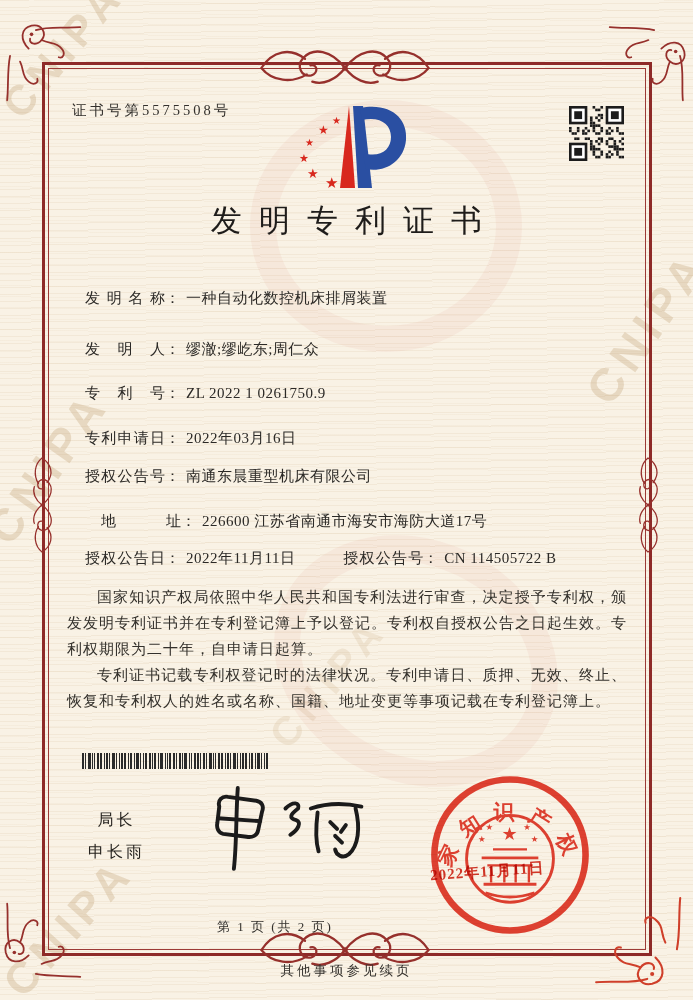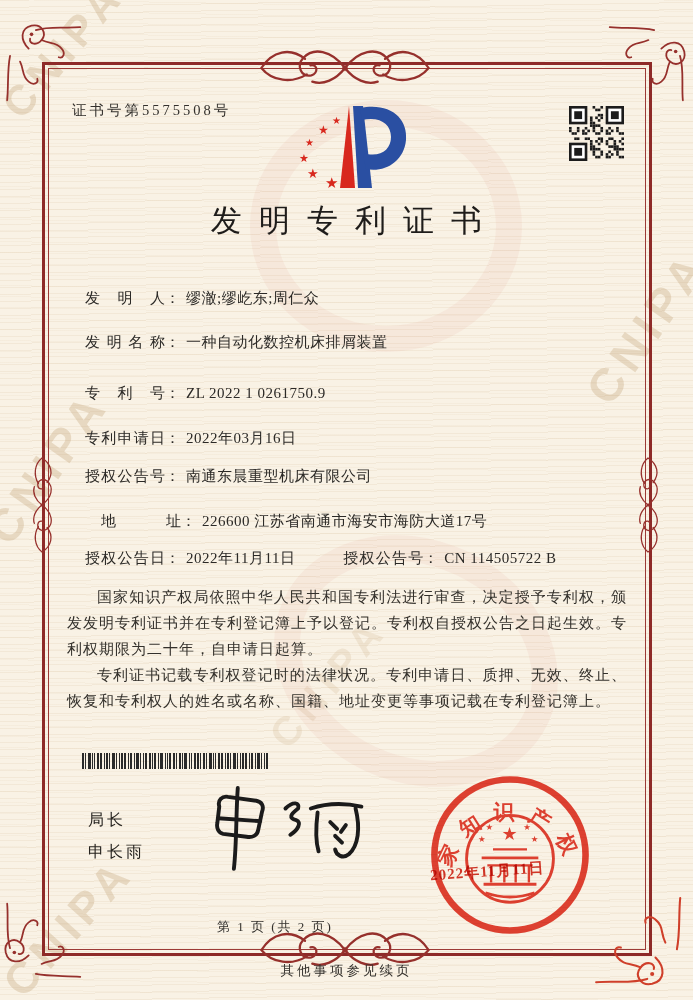--- a/index.html
+++ b/index.html
@@ -28,21 +28,21 @@
   .frow{font-size:15px;line-height:24px;white-space:nowrap;}
   .flabel{display:inline-block;width:80px;text-align:justify;text-align-last:justify;vertical-align:top;}
   .fcolon{display:inline-block;margin-right:6px;}
   .fvalue{letter-spacing:0.5px;}
   .frow.r1{margin-bottom:27px;} .frow.r2{margin-bottom:20px;} .frow.r3{margin-bottom:21px;}
   .frow.r4{margin-bottom:14px;} .frow.r5{margin-bottom:21px;} .frow.r6{margin-bottom:13px;margin-left:16px;}
   .pair2{margin-left:44px;}
   .paras{position:absolute;left:67px;top:584px;width:560px;z-index:4;color:#33302b;}
   .paras p{margin:0;font-size:15px;line-height:26px;text-indent:2em;text-align:justify;letter-spacing:1px;}
   .barcode{position:absolute;left:80px;top:753px;z-index:4;}
-  .signer{position:absolute;left:88px;top:804px;z-index:4;color:#26231f;}
+  .signer{position:absolute;left:88px;top:804px;z-index:4;color:#26231f;text-align:center;}
   .signer div{font-size:16px;letter-spacing:3px;line-height:32px;}
   .signature{position:absolute;left:192px;top:778px;z-index:4;}
   .seal{position:absolute;left:425px;top:770px;width:170px;height:170px;z-index:5;
       mix-blend-mode:multiply;opacity:0.95;}
   .seal-date{position:absolute;left:430px;top:860px;width:180px;z-index:6;
       color:#d6392b;font-weight:bold;font-size:15px;letter-spacing:1px;
       transform:rotate(-4deg);mix-blend-mode:multiply;}
   .page-no{position:absolute;left:0;top:918px;width:550px;text-align:center;
       font-size:13px;color:#33302c;letter-spacing:2px;z-index:4;}
   .footer-note{position:absolute;left:0;top:962px;width:693px;text-align:center;
@@ -226,25 +226,25 @@
       <rect x="39.285714285714285" y="2.619047619047619" width="13.095238095238095" height="13.095238095238095" fill="#fff"></rect>
       <rect x="41.904761904761905" y="5.238095238095238" width="7.857142857142858" height="7.857142857142858" fill="#1c1c1c"></rect>
       <rect x="0" y="36.666666666666664" width="18.333333333333332" height="18.333333333333332" fill="#1c1c1c"></rect>
       <rect x="2.619047619047619" y="39.285714285714285" width="13.095238095238095" height="13.095238095238095" fill="#fff"></rect>
       <rect x="5.238095238095238" y="41.904761904761905" width="7.857142857142858" height="7.857142857142858" fill="#1c1c1c"></rect>
     </svg>
 
   <h1 class="title">发明专利证书</h1>
 
   <div class="fields">
+    <div class="frow r1">
+      <span class="flabel">发明名称</span><span class="fcolon">：</span><span class="fvalue">一种自动化数控机床排屑装置</span>
+    </div>
     <div class="frow r2">
       <span class="flabel">发明人</span><span class="fcolon">：</span><span class="fvalue">缪澈;缪屹东;周仁众</span>
-    </div>
-    <div class="frow r1">
-      <span class="flabel">发明名称</span><span class="fcolon">：</span><span class="fvalue">一种自动化数控机床排屑装置</span>
     </div>
     <div class="frow r3">
       <span class="flabel">专利号</span><span class="fcolon">：</span><span class="fvalue">ZL 2022 1 0261750.9</span>
     </div>
     <div class="frow r4">
       <span class="flabel">专利申请日</span><span class="fcolon">：</span><span class="fvalue">2022年03月16日</span>
     </div>
     <div class="frow r5">
       <span class="flabel">授权公告号</span><span class="fcolon">：</span><span class="fvalue">南通东晨重型机床有限公司</span>
     </div>

